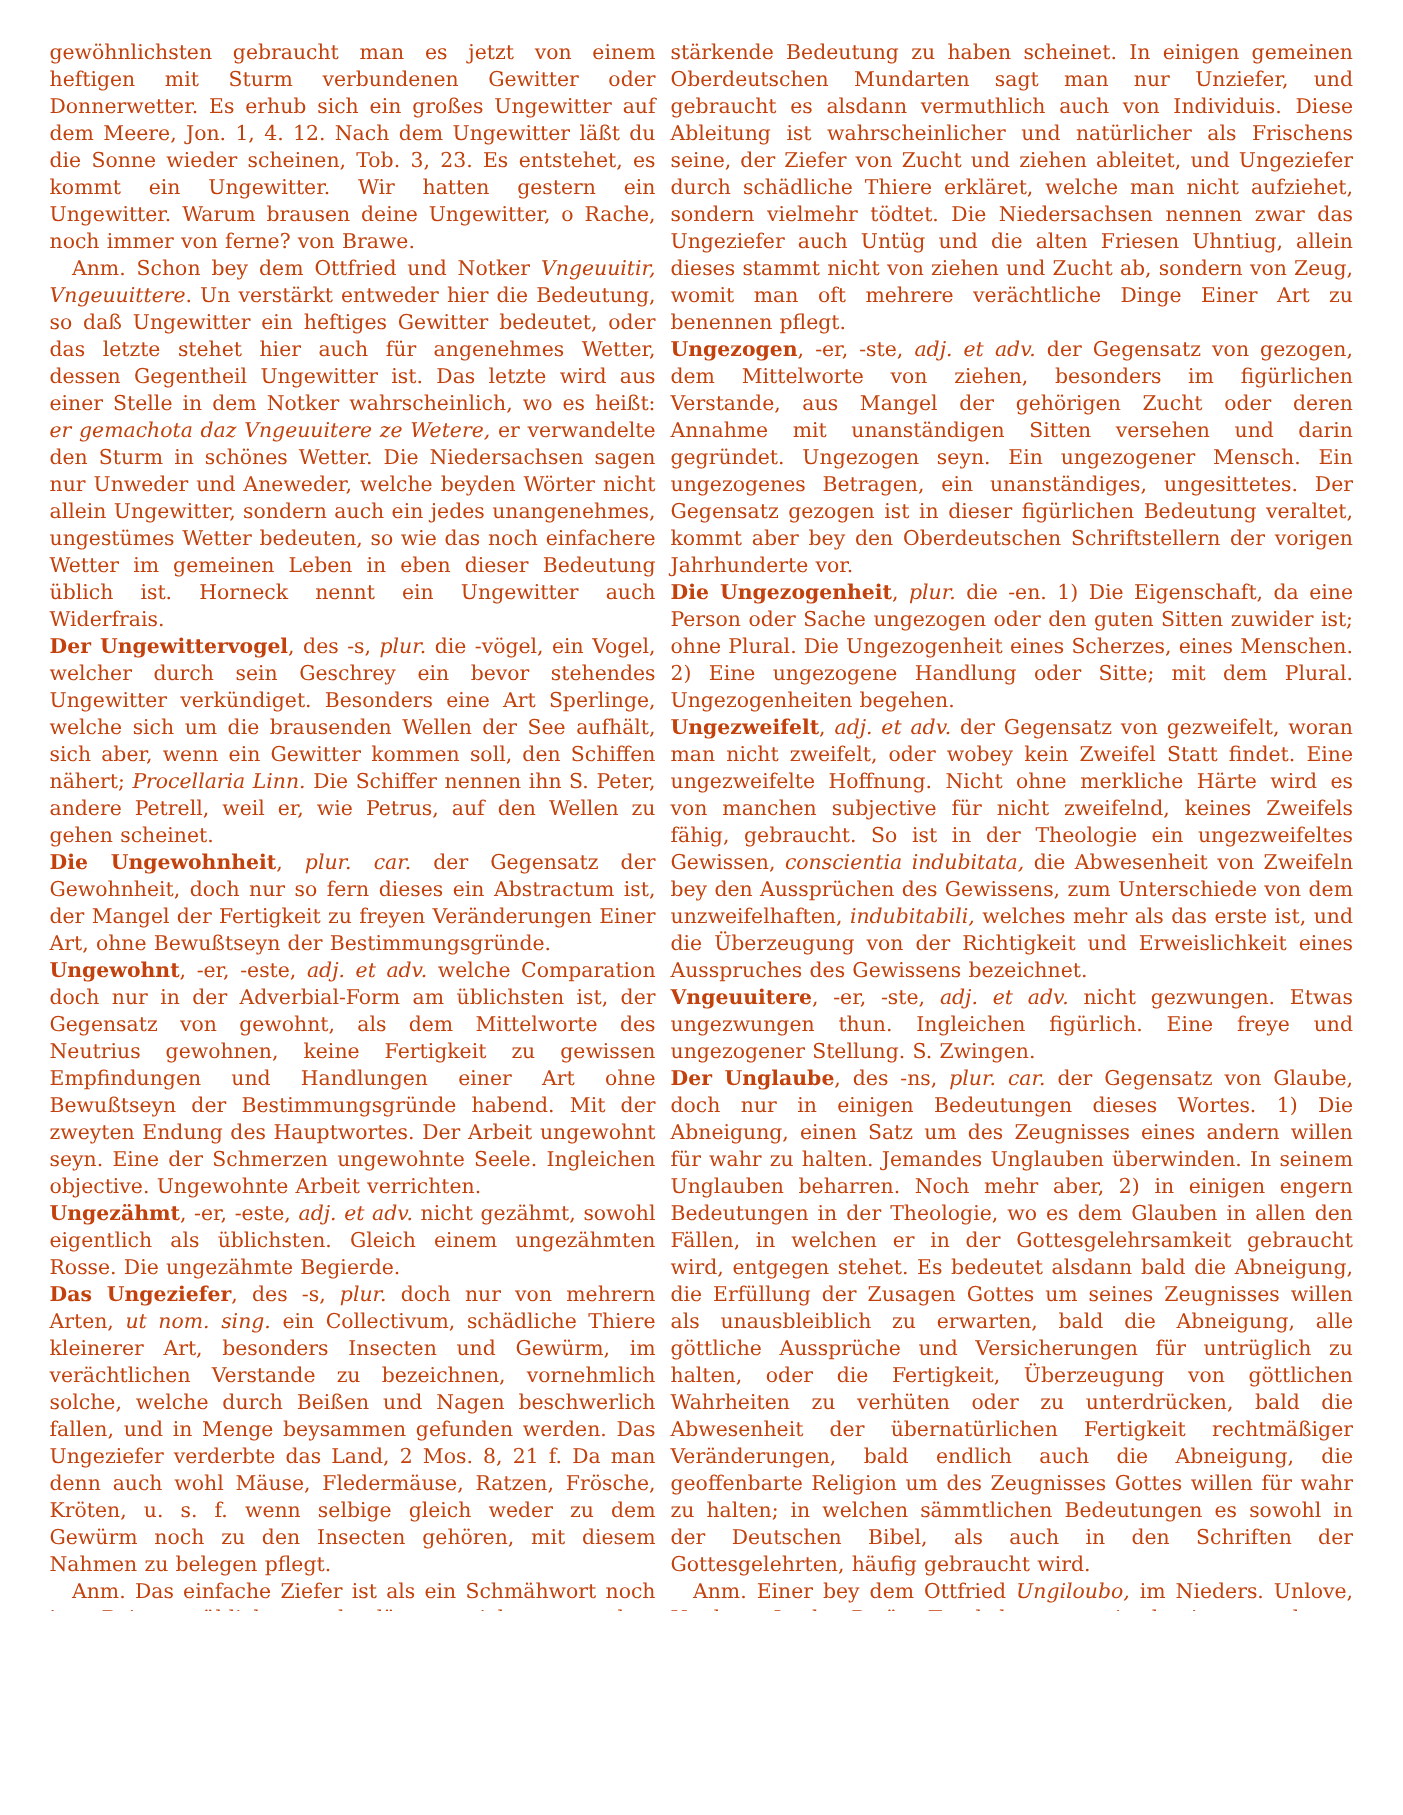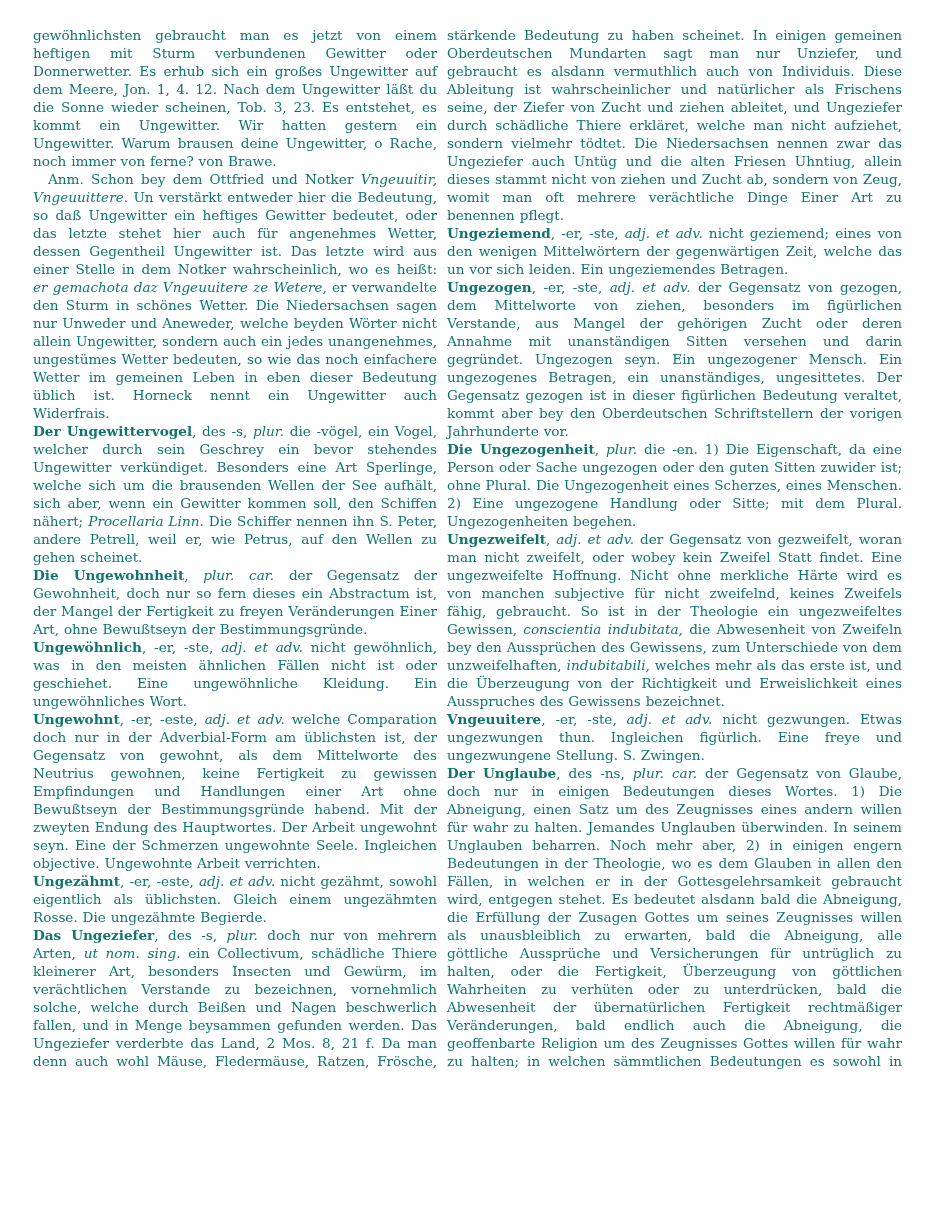--- a/index.html
+++ b/index.html
@@ -5,21 +5,21 @@
   html, body {
     margin: 0;
     padding: 0;
     background: #ffffff;
   }
   .page {
     position: relative;
     width: 935px;
     height: 1074px;
     background: #ffffff;
-    color: #0f766e;
+    color: #c2410c;
     font-family: "DejaVu Serif", "Liberation Serif", serif;
     overflow: hidden;
     box-sizing: border-box;
     padding: 26px 40px 0 33px;
   }
   .cols {
     display: flex;
     gap: 10px;
   }
   .col {
@@ -49,31 +49,29 @@
 </head>
 <body>
 
 <div class="page">
   <div class="cols">
     <div class="col col-left">
         <p class="para"><span>gewöhnlichsten gebraucht man es jetzt von einem heftigen mit Sturm verbundenen Gewitter oder Donnerwetter. Es erhub sich ein großes Ungewitter auf dem Meere, Jon. 1, 4. 12. Nach dem Ungewitter läßt du die Sonne wieder scheinen, Tob. 3, 23. Es entstehet, es kommt ein Ungewitter. Wir hatten gestern ein Ungewitter. Warum brausen deine Ungewitter, o Rache, noch immer von ferne? von Brawe.</span></p>
         <p class="para anm"><span>Anm. Schon bey dem Ottfried und Notker </span><span class="i">Vngeuuitir, Vngeuuittere</span><span>. Un verstärkt entweder hier die Bedeutung, so daß Ungewitter ein heftiges Gewitter bedeutet, oder das letzte stehet hier auch für angenehmes Wetter, dessen Gegentheil Ungewitter ist. Das letzte wird aus einer Stelle in dem Notker wahrscheinlich, wo es heißt: </span><span class="i">er gemachota daz Vngeuuitere ze Wetere,</span><span> er verwandelte den Sturm in schönes Wetter. Die Niedersachsen sagen nur Unweder und Aneweder, welche beyden Wörter nicht allein Ungewitter, sondern auch ein jedes unangenehmes, ungestümes Wetter bedeuten, so wie das noch einfachere Wetter im gemeinen Leben in eben dieser Bedeutung üblich ist. Horneck nennt ein Ungewitter auch Widerfrais.</span></p>
         <p class="para"><span class="b">Der Ungewittervogel</span><span>, des -s, </span><span class="i">plur.</span><span> die -vögel, ein Vogel, welcher durch sein Geschrey ein bevor stehendes Ungewitter verkündiget. Besonders eine Art Sperlinge, welche sich um die brausenden Wellen der See aufhält, sich aber, wenn ein Gewitter kommen soll, den Schiffen nähert; </span><span class="i">Procellaria Linn.</span><span> Die Schiffer nennen ihn S. Peter, andere Petrell, weil er, wie Petrus, auf den Wellen zu gehen scheinet.</span></p>
         <p class="para"><span class="b">Die Ungewohnheit</span><span>, </span><span class="i">plur. car.</span><span> der Gegensatz der Gewohnheit, doch nur so fern dieses ein Abstractum ist, der Mangel der Fertigkeit zu freyen Veränderungen Einer Art, ohne Bewußtseyn der Bestimmungsgründe.</span></p>
-        <p class="para"><span class="b">Ungewöhnlich</span><span>, -er, -ste, </span><span class="i">adj. et adv.</span><span> nicht gewöhnlich, was in den meisten ähnlichen Fällen nicht ist oder geschiehet. Eine ungewöhnliche Kleidung. Ein ungewöhnliches Wort.</span></p>
         <p class="para"><span class="b">Ungewohnt</span><span>, -er, -este, </span><span class="i">adj. et adv.</span><span> welche Comparation doch nur in der Adverbial-Form am üblichsten ist, der Gegensatz von gewohnt, als dem Mittelworte des Neutrius gewohnen, keine Fertigkeit zu gewissen Empfindungen und Handlungen einer Art ohne Bewußtseyn der Bestimmungsgründe habend. Mit der zweyten Endung des Hauptwortes. Der Arbeit ungewohnt seyn. Eine der Schmerzen ungewohnte Seele. Ingleichen objective. Ungewohnte Arbeit verrichten.</span></p>
         <p class="para"><span class="b">Ungezähmt</span><span>, -er, -este, </span><span class="i">adj. et adv.</span><span> nicht gezähmt, sowohl eigentlich als üblichsten. Gleich einem ungezähmten Rosse. Die ungezähmte Begierde.</span></p>
         <p class="para"><span class="b">Das Ungeziefer</span><span>, des -s, </span><span class="i">plur.</span><span> doch nur von mehrern Arten, </span><span class="i">ut nom. sing.</span><span> ein Collectivum, schädliche Thiere kleinerer Art, besonders Insecten und Gewürm, im verächtlichen Verstande zu bezeichnen, vornehmlich solche, welche durch Beißen und Nagen beschwerlich fallen, und in Menge beysammen gefunden werden. Das Ungeziefer verderbte das Land, 2 Mos. 8, 21 f. Da man denn auch wohl Mäuse, Fledermäuse, Ratzen, Frösche, Kröten, u. s. f. wenn selbige gleich weder zu dem Gewürm noch zu den Insecten gehören, mit diesem Nahmen zu belegen pflegt.</span></p>
         <p class="para anm"><span>Anm. Das einfache Ziefer ist als ein Schmähwort noch in Baiern üblich, und lässet sich aus dem Niederdeutschen erklären, wo Zäfer, einen Käfer bedeutet. Z und K werden in den Mundarten sehr häufig mit einander verwechselt, daher es mehr als wahrscheinlich ist, daß Zäfer und Ziefer mit Käfer gleich bedeutend sind, und ein nagendes kleines Thier bedeuten. Die Sylbe ge bildet hier ein Collectivum, daher Geziefer noch hin und wieder in einigen gemeinen Mundarten üblich ist, so daß die Sylbe un in dem Hochdeutschen Ungeziefer bloß eine ver-</span></p>
       </div>
     <div class="col col-right">
         <p class="para"><span>stärkende Bedeutung zu haben scheinet. In einigen gemeinen Oberdeutschen Mundarten sagt man nur Unziefer, und gebraucht es alsdann vermuthlich auch von Individuis. Diese Ableitung ist wahrscheinlicher und natürlicher als Frischens seine, der Ziefer von Zucht und ziehen ableitet, und Ungeziefer durch schädliche Thiere erkläret, welche man nicht aufziehet, sondern vielmehr tödtet. Die Niedersachsen nennen zwar das Ungeziefer auch Untüg und die alten Friesen Uhntiug, allein dieses stammt nicht von ziehen und Zucht ab, sondern von Zeug, womit man oft mehrere verächtliche Dinge Einer Art zu benennen pflegt.</span></p>
-        <p class="para"><span class="b">Ungeziemend</span><span>, -er, -ste, </span><span class="i">adj. et adv.</span><span> nicht geziemend; eines von den wenigen Mittelwörtern der gegenwärtigen Zeit, welche das un vor sich leiden. Ein ungeziemendes Betragen.</span></p>
         <p class="para"><span class="b">Ungezogen</span><span>, -er, -ste, </span><span class="i">adj. et adv.</span><span> der Gegensatz von gezogen, dem Mittelworte von ziehen, besonders im figürlichen Verstande, aus Mangel der gehörigen Zucht oder deren Annahme mit unanständigen Sitten versehen und darin gegründet. Ungezogen seyn. Ein ungezogener Mensch. Ein ungezogenes Betragen, ein unanständiges, ungesittetes. Der Gegensatz gezogen ist in dieser figürlichen Bedeutung veraltet, kommt aber bey den Oberdeutschen Schriftstellern der vorigen Jahrhunderte vor.</span></p>
         <p class="para"><span class="b">Die Ungezogenheit</span><span>, </span><span class="i">plur.</span><span> die -en. 1) Die Eigenschaft, da eine Person oder Sache ungezogen oder den guten Sitten zuwider ist; ohne Plural. Die Ungezogenheit eines Scherzes, eines Menschen. 2) Eine ungezogene Handlung oder Sitte; mit dem Plural. Ungezogenheiten begehen.</span></p>
         <p class="para"><span class="b">Ungezweifelt</span><span>, </span><span class="i">adj. et adv.</span><span> der Gegensatz von gezweifelt, woran man nicht zweifelt, oder wobey kein Zweifel Statt findet. Eine ungezweifelte Hoffnung. Nicht ohne merkliche Härte wird es von manchen subjective für nicht zweifelnd, keines Zweifels fähig, gebraucht. So ist in der Theologie ein ungezweifeltes Gewissen, </span><span class="i">conscientia indubitata,</span><span> die Abwesenheit von Zweifeln bey den Aussprüchen des Gewissens, zum Unterschiede von dem unzweifelhaften, </span><span class="i">indubitabili,</span><span> welches mehr als das erste ist, und die Überzeugung von der Richtigkeit und Erweislichkeit eines Ausspruches des Gewissens bezeichnet.</span></p>
-        <p class="para"><span class="b">Vngeuuitere</span><span>, -er, -ste, </span><span class="i">adj. et adv.</span><span> nicht gezwungen. Etwas ungezwungen thun. Ingleichen figürlich. Eine freye und ungezwungene Stellung. S. Zwingen.</span></p>
+        <p class="para"><span class="b">Vngeuuitere</span><span>, -er, -ste, </span><span class="i">adj. et adv.</span><span> nicht gezwungen. Etwas ungezwungen thun. Ingleichen figürlich. Eine freye und ungezogener Stellung. S. Zwingen.</span></p>
         <p class="para"><span class="b">Der Unglaube</span><span>, des -ns, </span><span class="i">plur. car.</span><span> der Gegensatz von Glaube, doch nur in einigen Bedeutungen dieses Wortes. 1) Die Abneigung, einen Satz um des Zeugnisses eines andern willen für wahr zu halten. Jemandes Unglauben überwinden. In seinem Unglauben beharren. Noch mehr aber, 2) in einigen engern Bedeutungen in der Theologie, wo es dem Glauben in allen den Fällen, in welchen er in der Gottesgelehrsamkeit gebraucht wird, entgegen stehet. Es bedeutet alsdann bald die Abneigung, die Erfüllung der Zusagen Gottes um seines Zeugnisses willen als unausbleiblich zu erwarten, bald die Abneigung, alle göttliche Aussprüche und Versicherungen für untrüglich zu halten, oder die Fertigkeit, Überzeugung von göttlichen Wahrheiten zu verhüten oder zu unterdrücken, bald die Abwesenheit der übernatürlichen Fertigkeit rechtmäßiger Veränderungen, bald endlich auch die Abneigung, die geoffenbarte Religion um des Zeugnisses Gottes willen für wahr zu halten; in welchen sämmtlichen Bedeutungen es sowohl in der Deutschen Bibel, als auch in den Schriften der Gottesgelehrten, häufig gebraucht wird.</span></p>
         <p class="para anm"><span>Anm. Einer bey dem Ottfried </span><span class="i">Ungiloubo,</span><span> im Nieders. Unlove, Unglove. In der Parän. Tyrol. kommt es in der jetzt veralteten Bedeutung einer falschen Religion vor.</span></p>
       </div>
   </div>
   <div class="page-number">176</div>
 </div>
 
 </body></html>

